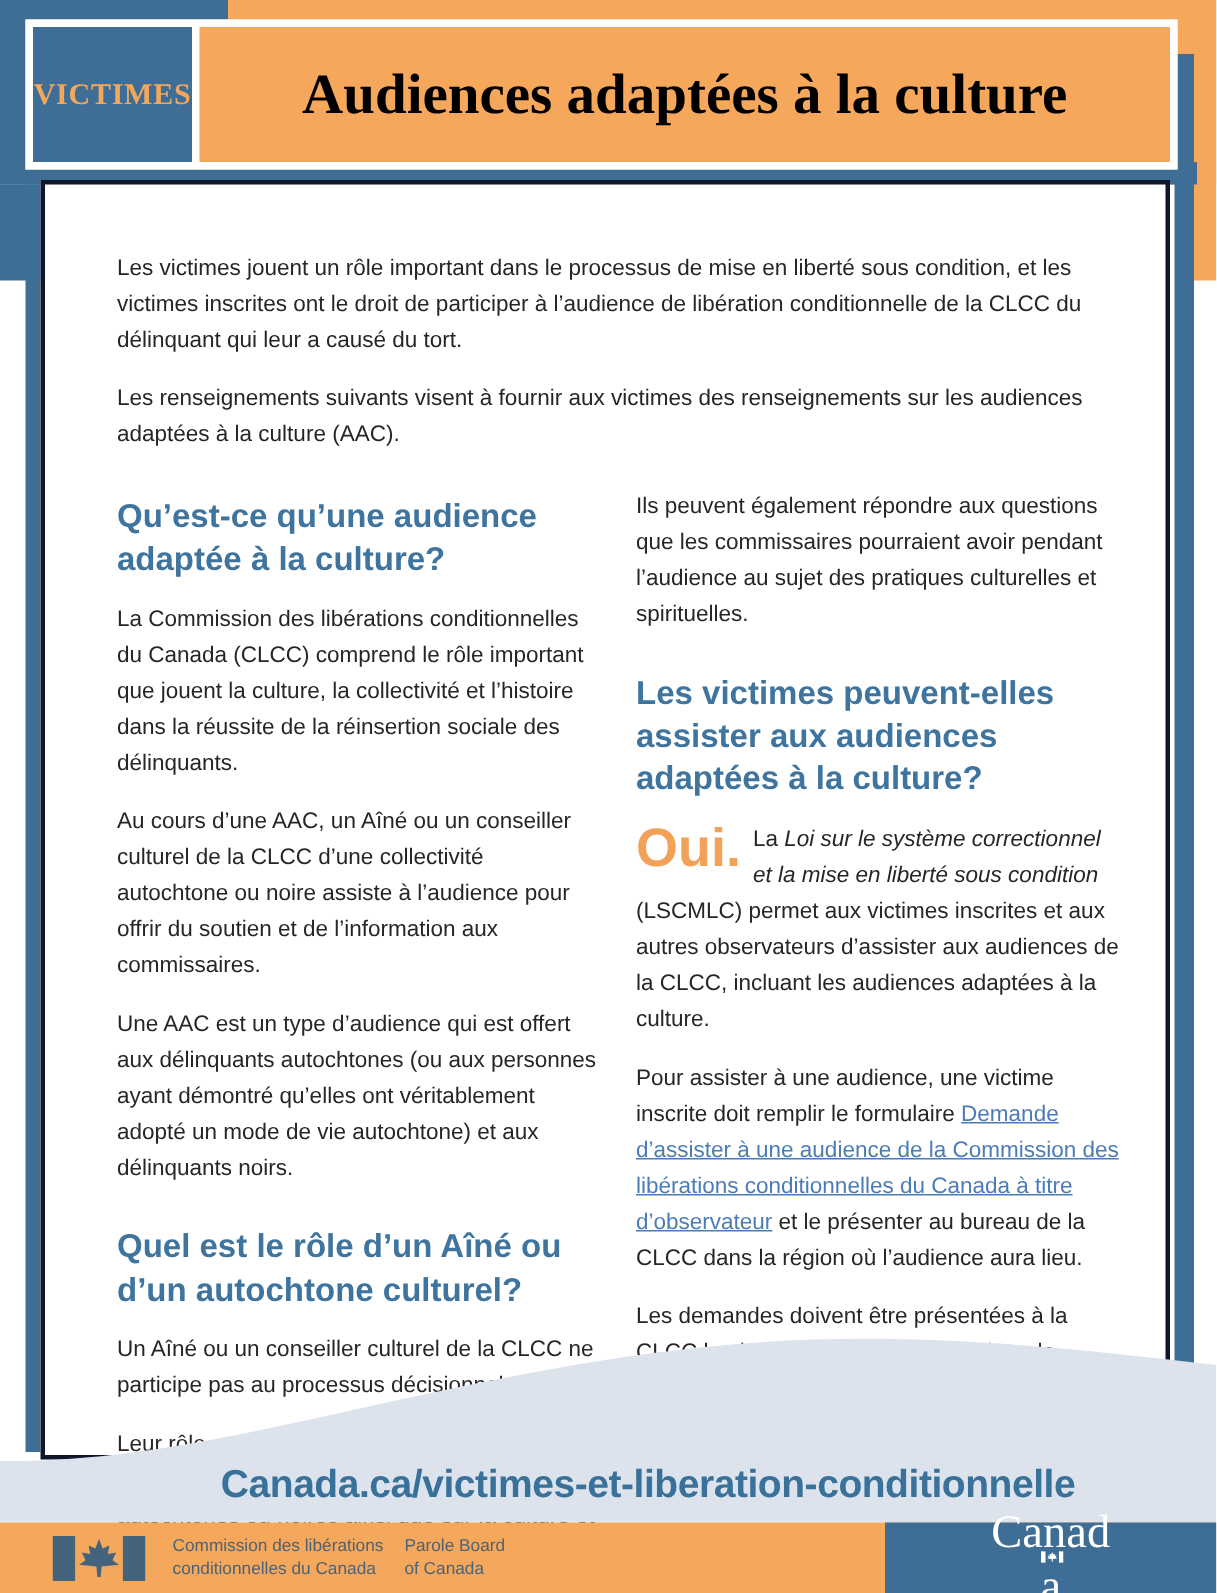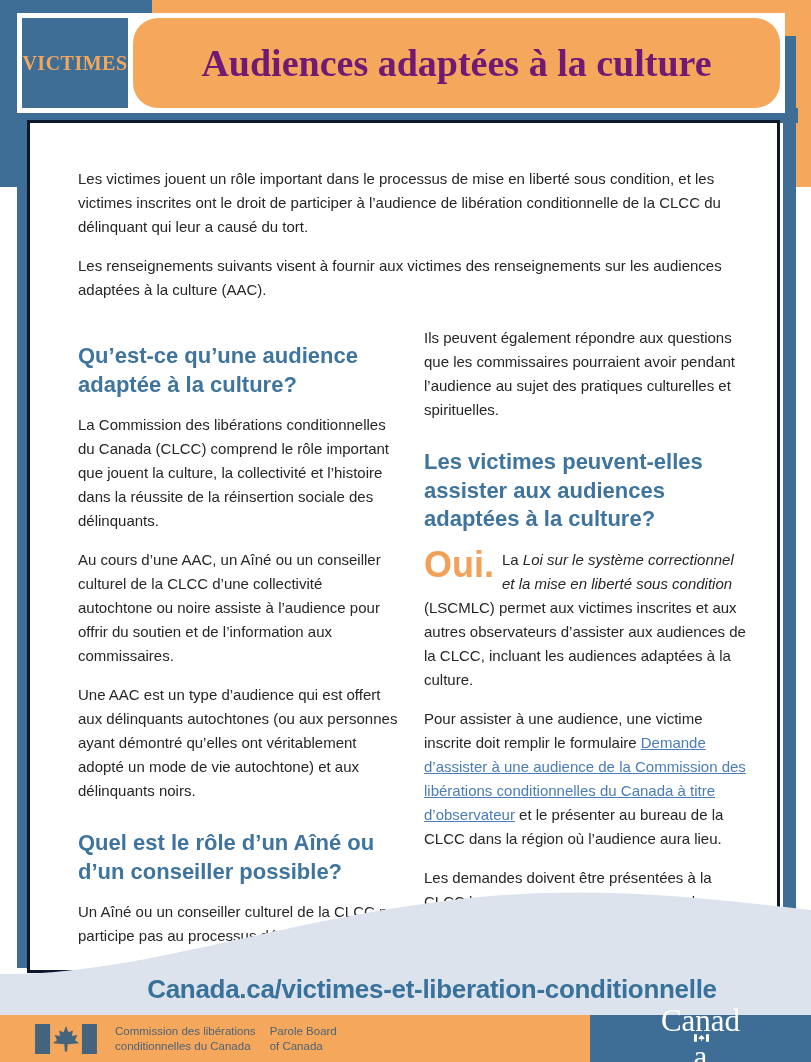--- a/index.html
+++ b/index.html
@@ -20,37 +20,37 @@
   .header-box {
     position:absolute; left:17px; top:13px; width:768px; height:100px;
     border:5px solid #ffffff; background:#ffffff; display:flex; column-gap:5px;
   }
   .victimes-box {
     width:106px; background:#3E6E96; color:#F2A75D;
     display:flex; align-items:center; justify-content:center;
     font-family:"Liberation Serif", serif; font-weight:bold; font-size:20px; letter-spacing:0.5px;
   }
   .title-box {
-    flex:1; background:#F5A75C; color:#701a75;
+    flex:1; background:#F5A75C; color:#000000;
     display:flex; align-items:center; justify-content:center;
-    font-family:"Liberation Serif", serif; font-weight:bold; font-size:38px; white-space:nowrap;border-radius:25px;
+    font-family:"Liberation Serif", serif; font-weight:bold; font-size:38px; white-space:nowrap;
   }
   
   .card {
     position:absolute; left:27px; top:120px; width:753px; height:853px;
     background:#ffffff; border:3px solid #0f172a; padding:44px 28px 0 48px;
   }
   .card p { font-size:15px; line-height:24px; color:#262626; margin:0 0 15px; }
   .columns { display:flex; column-gap:24px; margin-top:24px; }
   .col-left  { width:322px; }
   .col-right { width:325px; }
   h2.sec {
     color:#3E749E; font-size:22px; line-height:1.3; font-weight:bold; margin:26px 0 14px;
   }
-  h2.sec.first { margin-top:16px; }
+  h2.sec.first { margin-top:4px; }
   .oui {
     float:left; color:#F2A159; font-weight:bold; font-size:36px; line-height:30px;
     margin:2px 8px 0 0;
   }
   .it { font-style:italic; }
   a.doc-link { color:#4A7CB8; text-decoration:underline; cursor:pointer; }
   
   .wave { position:absolute; left:0; top:880px; width:811px; height:135px; }
   .url-banner {
     position:absolute; left:0; top:974px; width:100%; text-align:center;
@@ -89,21 +89,21 @@
   <div class="card">
     <p>Les victimes jouent un rôle important dans le processus de mise en liberté sous condition, et les victimes inscrites ont le droit de participer à l’audience de libération conditionnelle de la CLCC du délinquant qui leur a causé du tort.</p>
     <p>Les renseignements suivants visent à fournir aux victimes des renseignements sur les audiences adaptées à la culture (AAC).</p>
 
     <div class="columns">
       <div class="col-left">
         <h2 class="sec first">Qu’est-ce qu’une audience adaptée à la culture?</h2>
         <p>La Commission des libérations conditionnelles du Canada (CLCC) comprend le rôle important que jouent la culture, la collectivité et l’histoire dans la réussite de la réinsertion sociale des délinquants.</p>
         <p>Au cours d’une AAC, un Aîné ou un conseiller culturel de la CLCC d’une collectivité autochtone ou noire assiste à l’audience pour offrir du soutien et de l’information aux commissaires.</p>
         <p>Une AAC est un type d’audience qui est offert aux délinquants autochtones (ou aux personnes ayant démontré qu’elles ont véritablement adopté un mode de vie autochtone) et aux délinquants noirs.</p>
-        <h2 class="sec">Quel est le rôle d’un Aîné ou d’un conseiller possible?</h2>
+        <h2 class="sec">Quel est le rôle d’un Aîné ou d’un autochtone culturel?</h2>
         <p>Un Aîné ou un conseiller culturel de la CLCC ne participe pas au processus décisionnel.</p>
         <p>Leur rôle consiste à fournir aux commissaires des renseignements généraux sur les cultures autochtones ou noires ainsi que sur la culture et les traditions particulières d’un délinquant.</p>
       </div>
 
       <div class="col-right">
         <p>Ils peuvent également répondre aux questions que les commissaires pourraient avoir pendant l’audience au sujet des pratiques culturelles et spirituelles.</p>
         <h2 class="sec">Les victimes peuvent-elles assister aux audiences adaptées à la culture?</h2>
         <p>
           <span class="oui">Oui.</span><span>La </span><span class="it">Loi sur le système correctionnel et la mise en liberté sous condition</span><span> (LSCMLC) permet aux victimes inscrites et aux autres observateurs d’assister aux audiences de la CLCC, incluant les audiences adaptées à la culture.</span>
         </p>

